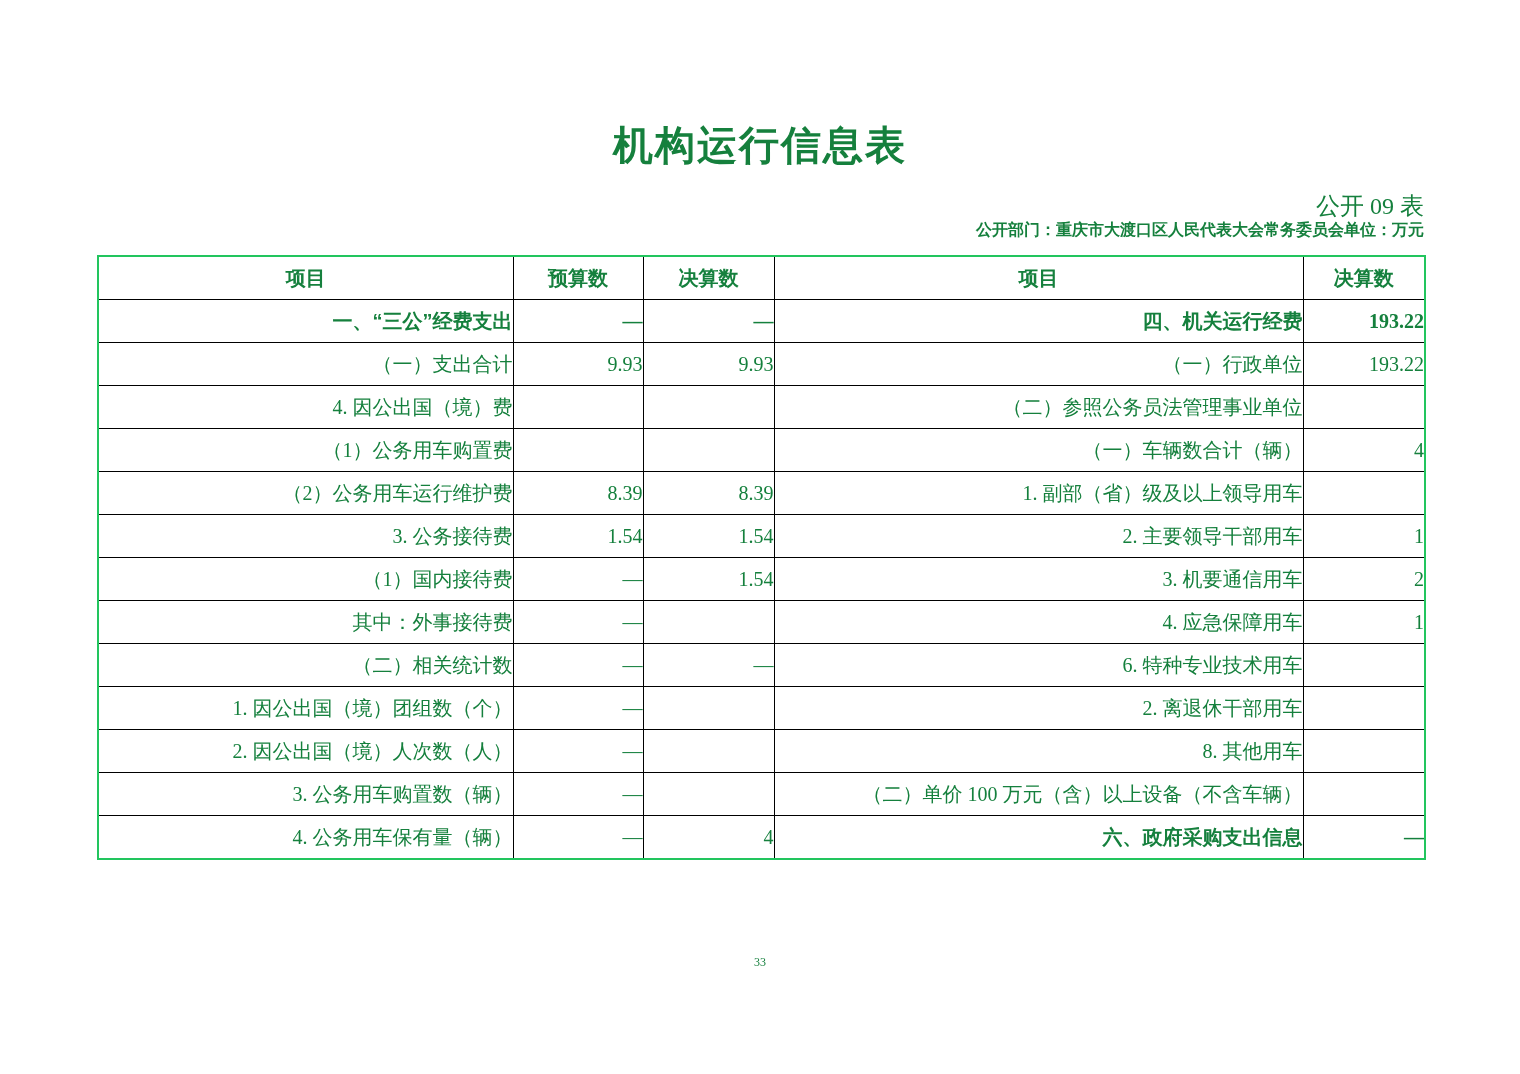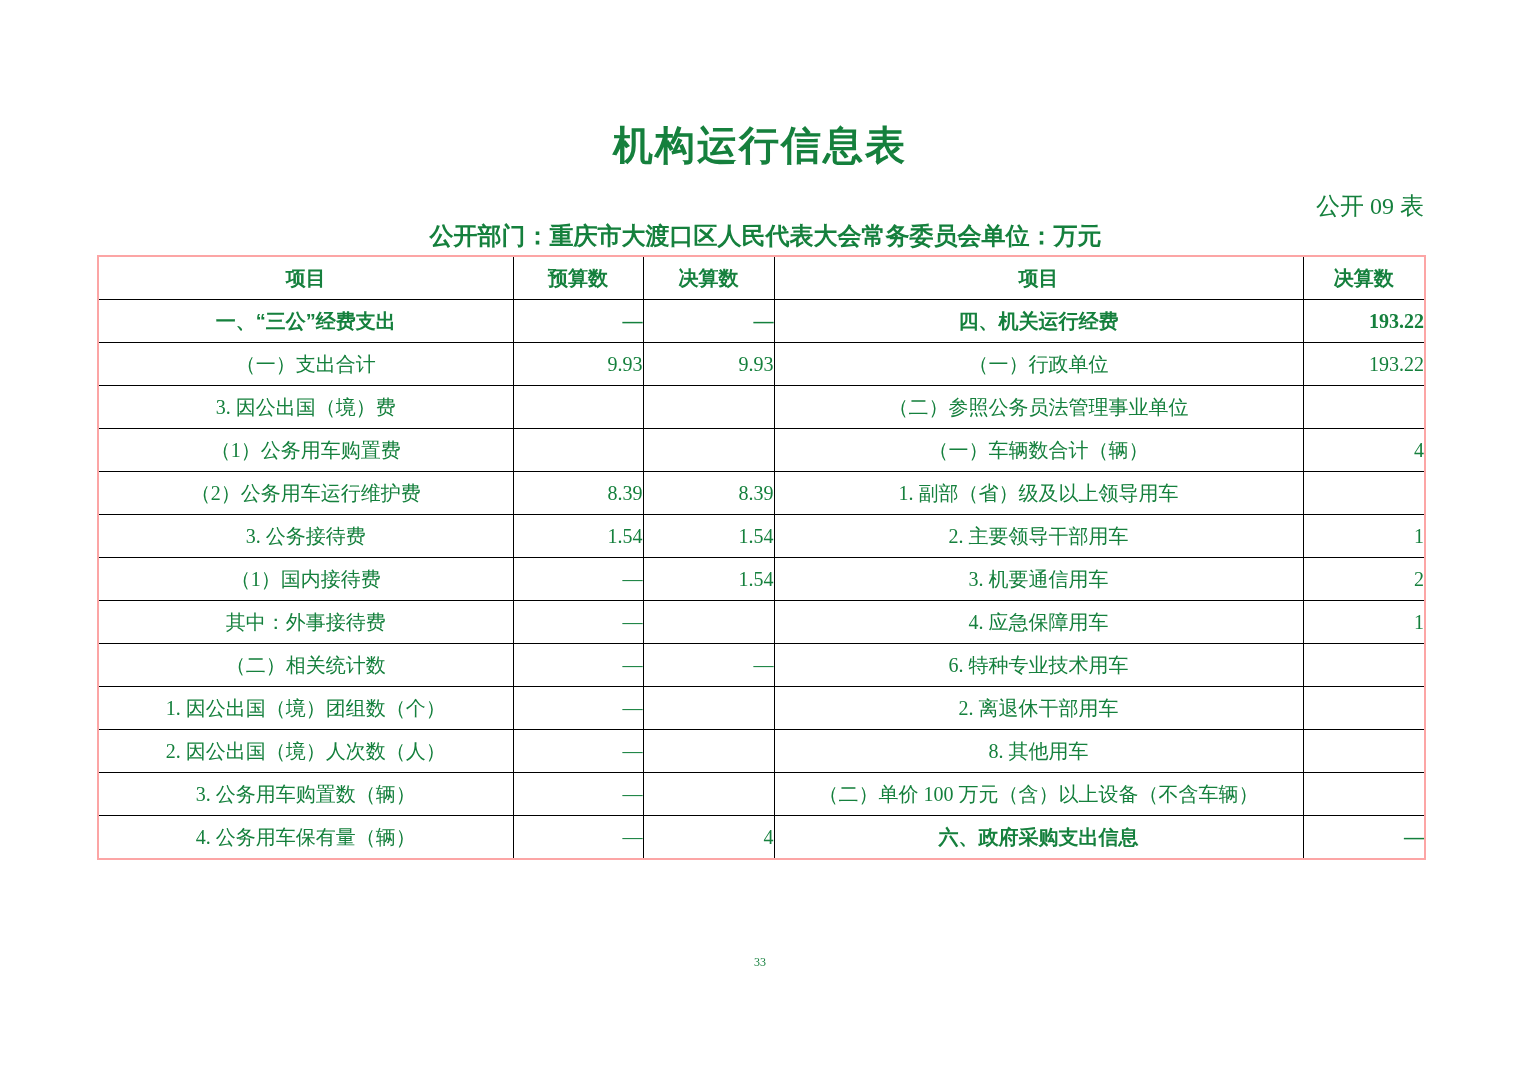--- a/index.html
+++ b/index.html
@@ -17,47 +17,47 @@
     text-align:center;
     font-family:"Liberation Sans","DejaVu Sans",sans-serif;
     font-weight:700;font-size:40px;letter-spacing:2px;
   }
   .meta-code{
     position:absolute;top:190px;right:96px;
     font-size:24px;
   }
   .meta-line{
     position:absolute;top:220px;left:107px;right:96px;
-    display:flex;justify-content:center;
-    font-size:24px;font-weight:600;
+    display:flex;justify-content:flex-end;
+    font-size:16px;font-weight:600;
   }
   table.budget{
     position:absolute;top:255px;left:97px;
     width:1327px;
     border-collapse:collapse;
     table-layout:fixed;
     font-size:20px;
   }
   table.budget td, table.budget th{
     border:1px solid #000;
     height:42px;
     padding:0;
     overflow:hidden;
     white-space:nowrap;
     font-weight:400;
     vertical-align:middle;
   }
-  table.budget{border:2px solid #fca5a5;}
+  table.budget{border:2px solid #22c55e;}
   table.budget thead th{
     font-family:"Liberation Sans","DejaVu Sans",sans-serif;
     font-weight:700;
     text-align:center;
     font-size:20px;
   }
-  td.lbl{text-align:center;}
+  td.lbl{text-align:right;}
   td.val{text-align:right;padding-right:12px;}
   td.ind0{padding-left:12px;}
   td.ind1{padding-left:27px;}
   td.ind2{padding-left:50px;}
   td.ind3{padding-left:94px;}
   .page-num{
     position:absolute;top:955px;left:0;width:100%;
     text-align:center;font-size:12px;
   }
 </style>
@@ -101,21 +101,21 @@
           <td class="val b" style="font-weight: 700;">193.22</td>
         </tr>
         <tr>
           <td class="lbl ind0">（一）支出合计</td>
           <td class="val">9.93</td>
           <td class="val">9.93</td>
           <td class="lbl ind0">（一）行政单位</td>
           <td class="val">193.22</td>
         </tr>
         <tr>
-          <td class="lbl ind1">3. 因公出国（境）费</td>
+          <td class="lbl ind1">4. 因公出国（境）费</td>
           <td class="val"></td>
           <td class="val"></td>
           <td class="lbl ind0">（二）参照公务员法管理事业单位</td>
           <td class="val"></td>
         </tr>
         <tr>
           <td class="lbl ind2">（1）公务用车购置费</td>
           <td class="val"></td>
           <td class="val"></td>
           <td class="lbl ind0">（一）车辆数合计（辆）</td>

